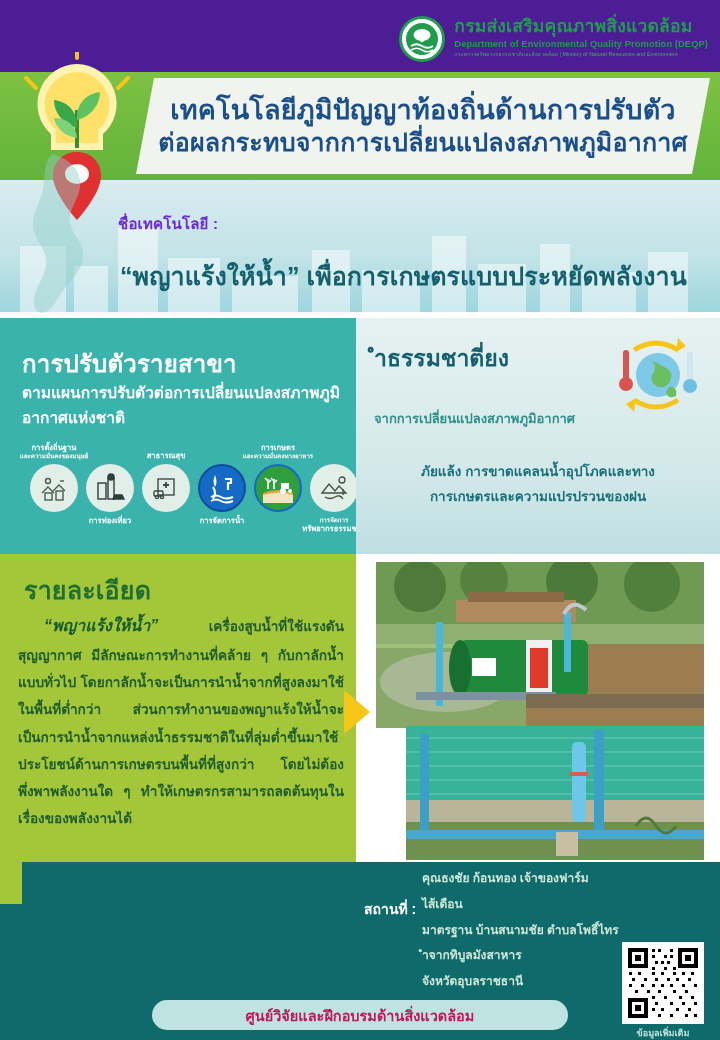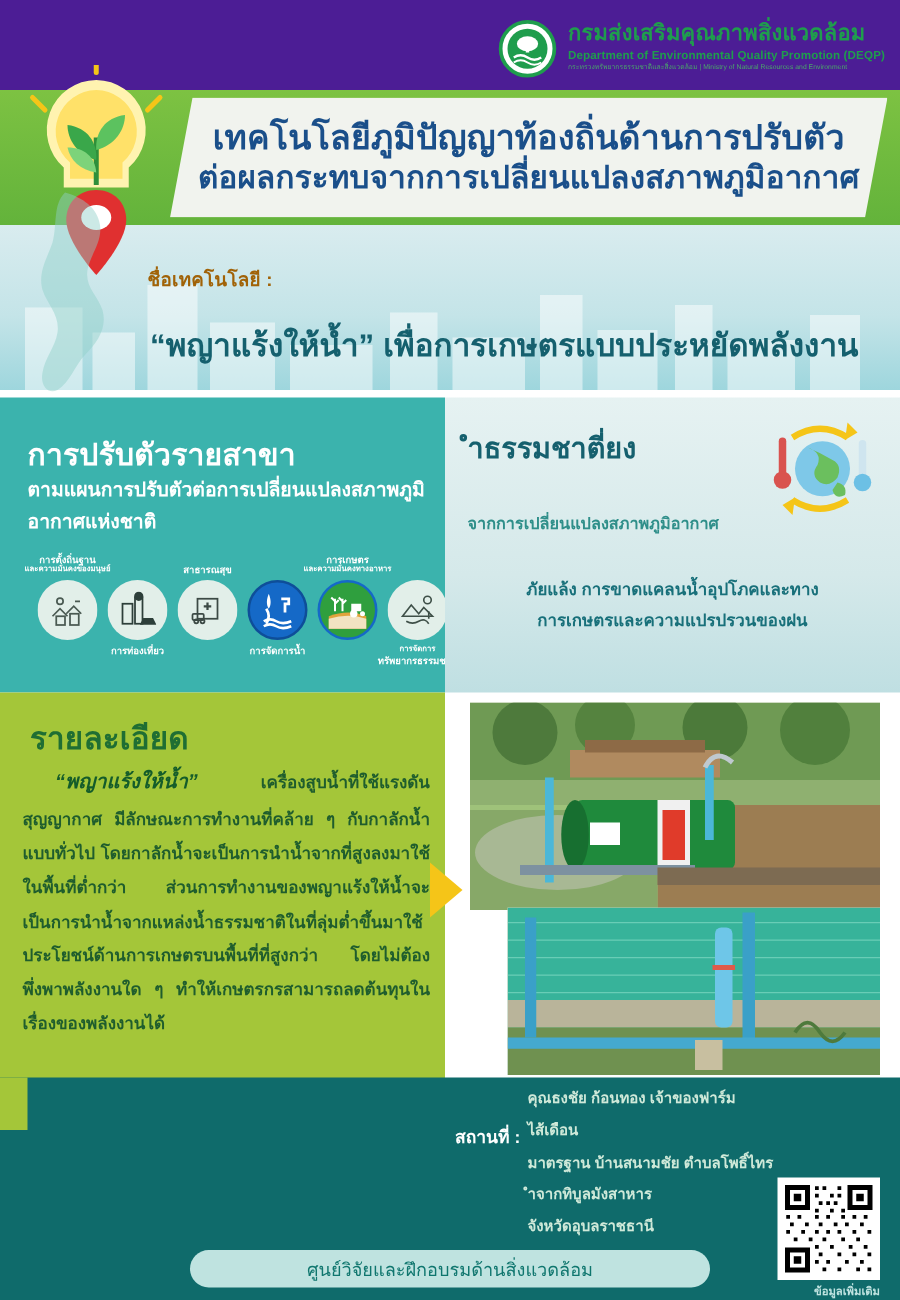--- a/index.html
+++ b/index.html
@@ -45,21 +45,21 @@
 
   
   .hero {
     position:absolute; left:0; top:180px; width:720px; height:132px;
     background:linear-gradient(180deg,#d9ecef 0%,#c4e4e8 55%,#9ed6dd 100%);
     overflow:hidden;
   }
   .skyline { position:absolute; left:0; bottom:0; width:720px; height:112px; opacity:.5; }
   .tech-label {
     position:absolute; left:118px; top:212px; font-size:15px; font-weight:bold;
-    color:#a16207; letter-spacing:.2px;
+    color:#6d28d9; letter-spacing:.2px;
   }
   .tech-name {
     position:absolute; left:120px; top:256px; width:590px; font-size:25px; font-weight:bold;
     color:#15606e; letter-spacing:.1px; white-space:nowrap;
   }
 
   
   .panel-left {
     position:absolute; left:0; top:318px; width:356px; height:236px;
     background:#3bb3ad;
@@ -123,28 +123,28 @@
   
   .panel-bottom {
     position:absolute; left:0; top:862px; width:720px; height:178px; background:#0f6b6b;
   }
   .loc-label { position:absolute; left:364px; top:898px; font-size:14px; font-weight:bold; color:#fff; }
   .loc-lines { position:absolute; left:422px; top:866px; width:200px; font-size:12px; font-weight:bold; color:#cfe9d9; line-height:2.15;}
 
   .green-tab { position:absolute; left:0; top:862px; width:22px; height:42px; background:#a4c639; }
 
   .qr-box { position:absolute; right:16px; top:942px; width:82px; height:82px; background:#fff; padding:4px; }
-  .qr-cap { position:absolute; right:16px; top:1026px; width:82px; text-align:right; font-size:9px; font-weight:bold; color:#bfe3e0;}
+  .qr-cap { position:absolute; right:16px; top:1026px; width:82px; text-align:center; font-size:9px; font-weight:bold; color:#bfe3e0;}
 
   .footer-pill {
     position:absolute; left:152px; top:1000px; width:416px; height:30px;
     background:#bfe3e0; border-radius:16px;
     display:flex; align-items:center; justify-content:center;
   }
-  .footer-pill span { font-size:14.5px; font-weight:normal; color:#0f766e;text-align:right; }
+  .footer-pill span { font-size:14.5px; font-weight:bold; color:#be185d;text-align:right; }
 </style>
 </head>
 <body>
 
 <div class="poster">
 
   <div class="header">
     <div class="logo-wrap">
       <div class="logo-mark">
         <svg width="34" height="34" viewBox="0 0 34 34">

